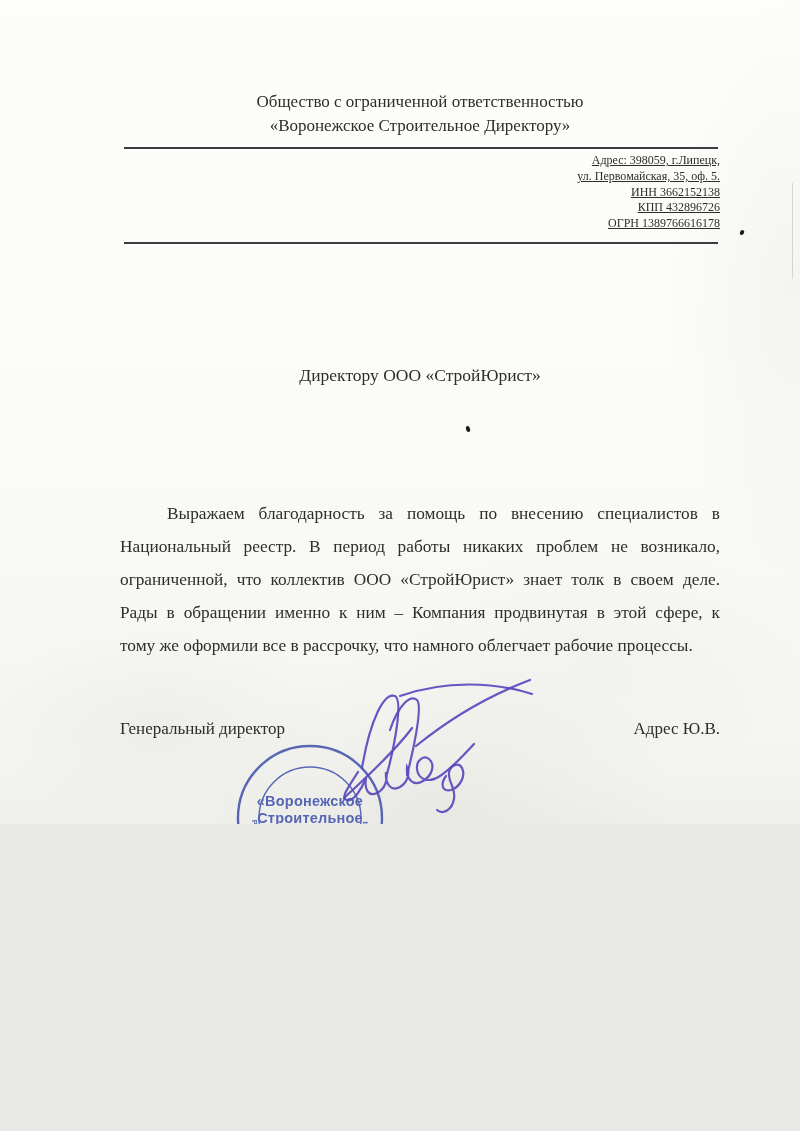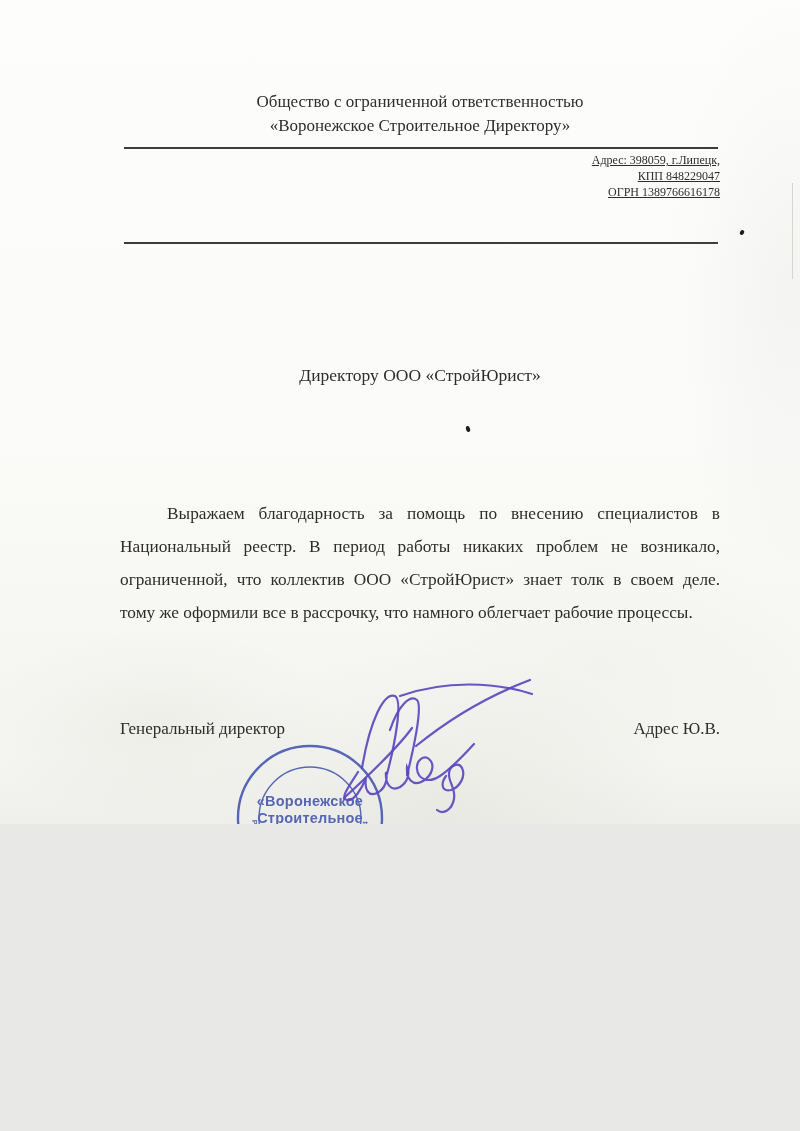--- a/index.html
+++ b/index.html
@@ -50,36 +50,39 @@
 
   <div class="col letterhead">
     <div>Общество с ограниченной ответственностью</div>
     <div>«Воронежское Строительное Директору»</div>
   </div>
 
   <div class="rule rule-top"></div>
 
   <div class="col requisites">
     <div>Адрес: 398059, г.Липецк,</div>
-    <div>КПП 848229047</div>
+    <div>ул. Первомайская, 35, оф. 5.</div>
+    <div>ИНН 3662152138</div>
+    <div>КПП 432896726</div>
     <div>ОГРН 1389766616178</div>
   </div>
 
   <div class="rule rule-bottom"></div>
 
   <div class="speck speck-1"></div>
 
   <div class="col recipient">Директору ООО «СтройЮрист»</div>
 
   <div class="speck speck-2"></div>
 
   <div class="col body-text">
     <div class="body-line jl indent">Выражаем  благодарность  за  помощь  по  внесению  специалистов  в</div>
     <div class="body-line jl">Национальный реестр.  В период работы никаких проблем не возникало,</div>
     <div class="body-line jl">ограниченной, что коллектив ООО «СтройЮрист» знает толк в своем деле.</div>
+    <div class="body-line jl">Рады в обращении именно к ним – Компания продвинутая в этой сфере, к</div>
     <div class="body-line">тому же оформили все в рассрочку, что намного облегчает рабочие процессы.</div>
   </div>
 
   <div class="col signoff">
     <span>Генеральный директор</span>
     <span>Адрес Ю.В.</span>
   </div>
 
   <svg class="stamp-svg" viewBox="0 0 152 152">
     <circle cx="76" cy="76" r="72" stroke-width="2.4" class="stamp-ring"></circle>

